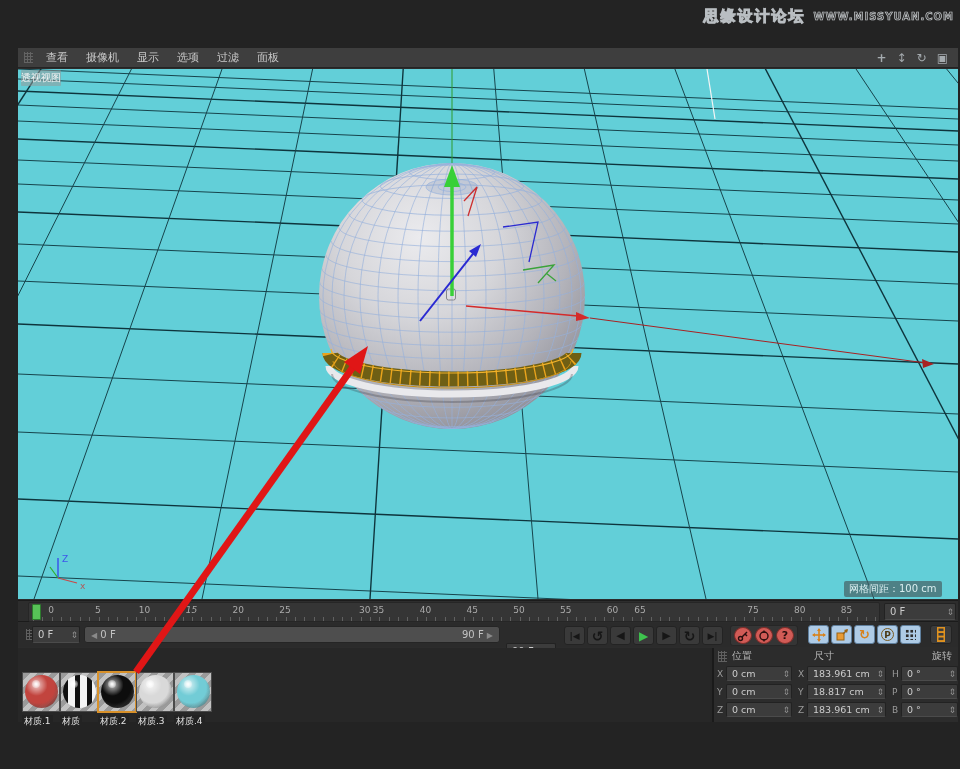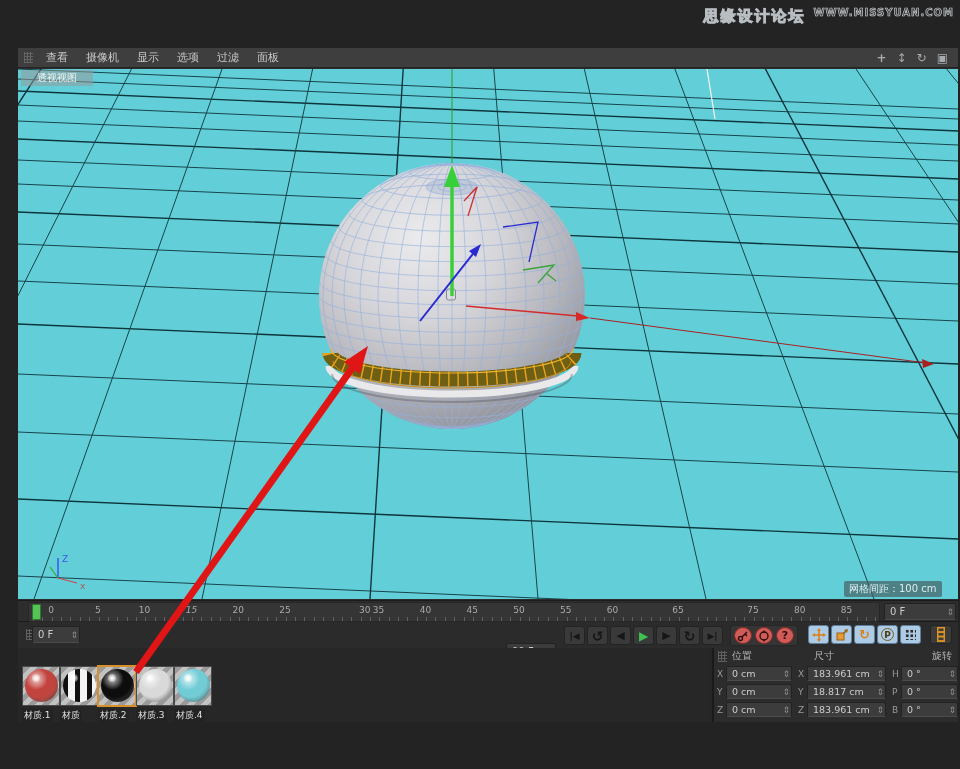--- a/index.html
+++ b/index.html
@@ -1,21 +1,21 @@
 <!DOCTYPE html>
 <html><head>
 <meta charset="utf-8">
 <style>
   * { margin:0; padding:0; box-sizing:border-box; }
   html,body { width:960px; height:769px; background:#232323; overflow:hidden;
               font-family:"DejaVu Sans","Liberation Sans",sans-serif; }
   .abs { position:absolute; }
 
   
-  #watermark { position:absolute; top:7px; right:6px; display:flex; align-items:flex-start; gap:8px; z-index:5;}
+  #watermark { position:absolute; top:7px; right:6px; display:flex; align-items:center; gap:8px; z-index:5;}
   #wm-cn { font-size:15px; font-weight:bold; letter-spacing:2px; color:#3a3a3a;
            -webkit-text-stroke:1px #b9bec2; text-shadow:0 0 1px #888; }
   #wm-url { font-size:10px; font-weight:bold; letter-spacing:1px; color:#3a3a3a;
             -webkit-text-stroke:0.7px #c3c7ca; }
 
   
   #window { position:absolute; left:18px; top:48px; width:940px; height:674px; background:#2c2c2c; }
 
   
   #vp-menubar { position:absolute; left:0; top:0; width:940px; height:20px; background:#3e3e3e;
@@ -25,21 +25,21 @@
           background-image:repeating-linear-gradient(0deg,#6e6e6e 0 1px,transparent 1px 3px),
                            repeating-linear-gradient(90deg,#6e6e6e 0 1px,transparent 1px 3px);
           background-size:9px 11px; opacity:.8; }
   #vp-menubar-icons { margin-left:auto; display:flex; gap:10px; padding-right:10px; color:#a5abaf; font-size:12px; }
   #vp-menubar-icons span { cursor:pointer; line-height:20px; }
 
   
   #viewport { position:absolute; left:0; top:21px; width:940px; height:530px; background:#62cfd8; overflow:hidden; }
   #vp-svg { position:absolute; left:0; top:0; }
   #view-label { position:absolute; left:3px; top:1px; background:rgba(150,155,155,.55); color:#f2f2f2;
-                font-size:10px; padding:1px 16px; border-radius:1px; }
+                font-size:10px; padding:1px 0; border-radius:1px; }
   #grid-label { position:absolute; left:826px; top:512px; background:rgba(70,95,100,.7); color:#d9eef0;
                 font-size:10px; padding:1px 5px; border-radius:2px; }
 
   
   #ruler-row { position:absolute; left:0; top:552px; width:940px; height:22px; background:#2d2d2d;
                border-top:1px solid #1b1b1b; border-bottom:1px solid #1b1b1b; }
   #ruler { position:absolute; left:10px; top:1px; width:852px; height:20px; background:#353535;
            border:1px solid #262626; border-radius:2px;
            background-image:repeating-linear-gradient(90deg, rgba(150,150,150,.45) 0 1px, transparent 1px 9.36px);
            background-size:852px 4px; background-position:4px 100%; background-repeat:no-repeat; }
@@ -83,21 +83,21 @@
   #film-btn { position:absolute; left:912px; top:2px; width:22px; height:19px; background:#3c3c3c;
               border:1px solid #232323; border-radius:3px; display:flex; align-items:center;
               justify-content:center; cursor:pointer; }
 
   
   #bottom-panels { position:absolute; left:0; top:600px; width:940px; height:74px; background:#262626; }
   #materials-panel { position:absolute; left:0; top:0; width:692px; height:74px; background:#272727; }
   #materials-menubar { position:absolute; left:0; top:0; width:692px; height:16px; background:#323232;
                        border-bottom:1px solid #1e1e1e; display:flex; align-items:center; }
   #materials-menubar .menu-item { font-size:10.5px; line-height:16px; color:#b8b8b8; padding:0 8px; }
-  .mat-cell { position:absolute; top:18px; width:38px; height:54px; cursor:pointer; }
+  .mat-cell { position:absolute; top:24px; width:38px; height:54px; cursor:pointer; }
   .mat-thumb { width:38px; height:40px; border:1px solid #4a4a4a;
                background:repeating-linear-gradient(135deg,#9a9a9a 0 5px,#c2c2c2 5px 10px); position:relative; }
   .mat-thumb.selected { border:1px solid #d8912a; box-shadow:0 0 0 1px #d8912a; }
   .mat-sphere { position:absolute; left:2px; top:2px; width:33px; height:33px; border-radius:50%; }
   .mat-sphere.striped { background-image:repeating-linear-gradient(90deg,#101010 0 5px,#f4f4f4 5px 12px) !important; }
   .mat-sphere .spec { position:absolute; left:20%; top:14%; width:8px; height:8px; border-radius:50%;
                       background:radial-gradient(circle,#ffffff, rgba(255,255,255,0)); }
   .mat-label { position:absolute; left:0; top:43px; font-size:9px; color:#e2e2e2;
                background:rgba(35,35,35,.85); padding:0 2px; white-space:nowrap; }
 
@@ -285,38 +285,44 @@
         <span class="tick-label" style="left: 162.4px; font-style: italic;">15</span>
         <span class="tick-label" style="left: 209.2px;">20</span>
         <span class="tick-label" style="left: 256px;">25</span>
         <span class="tick-label" style="left: 302.8px; margin-left: 33px;">30</span>
         <span class="tick-label" style="left: 349.6px;">35</span>
         <span class="tick-label" style="left: 396.4px;">40</span>
         <span class="tick-label" style="left: 443.2px;">45</span>
         <span class="tick-label" style="left: 490px;">50</span>
         <span class="tick-label" style="left: 536.8px;">55</span>
         <span class="tick-label" style="left: 583.6px;">60</span>
-        <span class="tick-label" style="left: 649px;">65</span>
+        <span class="tick-label" style="left: 611px;">65</span>
         <span class="tick-label" style="left: 677.2px; margin-top: 32px;">70</span>
         <span class="tick-label" style="left: 724px;">75</span>
         <span class="tick-label" style="left: 770.8px;">80</span>
         <span class="tick-label" style="left: 817.6px;">85</span>
         <span class="tick-label" style="left: 864.4px;">90</span>
       </div>
     <div class="field" id="ruler-frame-field">
       <span>0 F</span>
       <span class="stepper">⇕</span>
     </div>
   </div>
 
   <div id="transport-row">
     <div class="grip" style="position:absolute;left:2px;top:6px;"></div>
     <div class="field abs" style="left:14px;width:48px;">
       <span>0 F</span>
       <span class="stepper">⇕</span>
+    </div>
+    <div id="range-slider">
+      <span><span style="color:#8a8a8a;font-size:8px;">◀</span>
+        <span>0 F</span></span>
+      <span><span>90 F</span>
+        <span style="color:#8a8a8a;font-size:8px;">▶</span></span>
     </div>
     <div class="field abs" style="left:488px;width:50px;">
       <span>90 F</span>
       <span class="stepper">⇕</span>
     </div>
 
     <div id="transport-buttons">
       <div class="tbtn" style="font-size:9px;">|◀</div>
       <div class="tbtn" style="font-size:14px;">↺</div>
       <div class="tbtn">◀</div>

